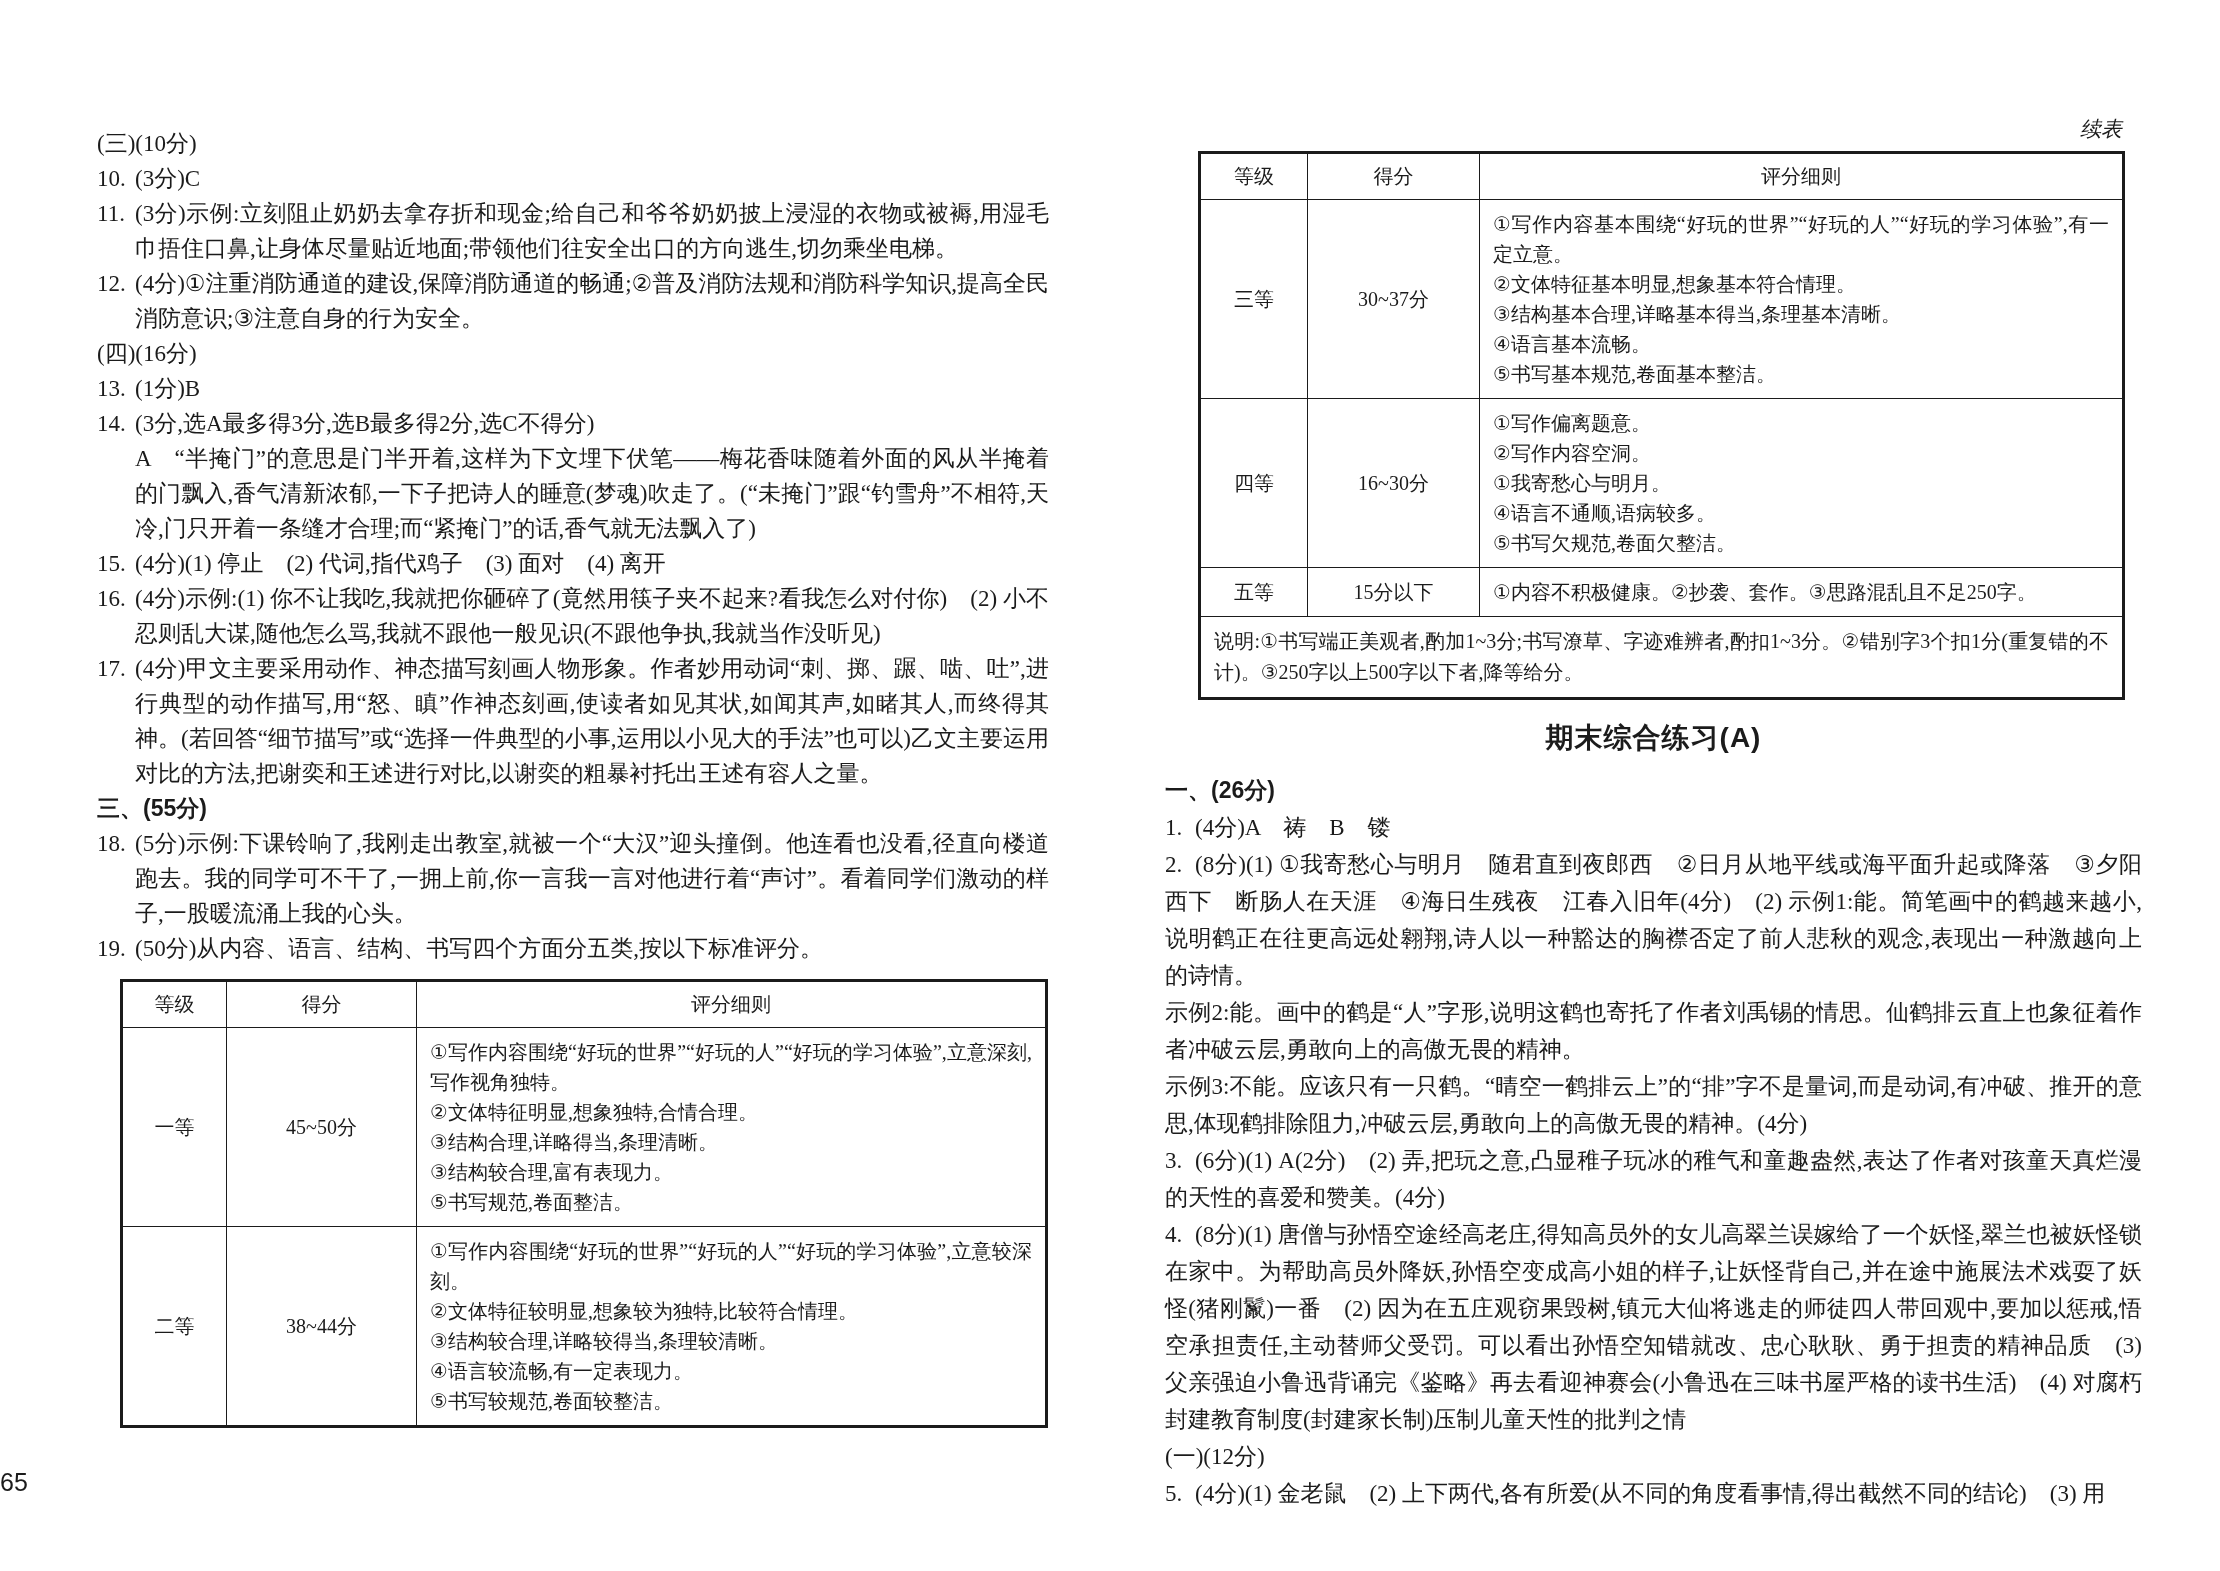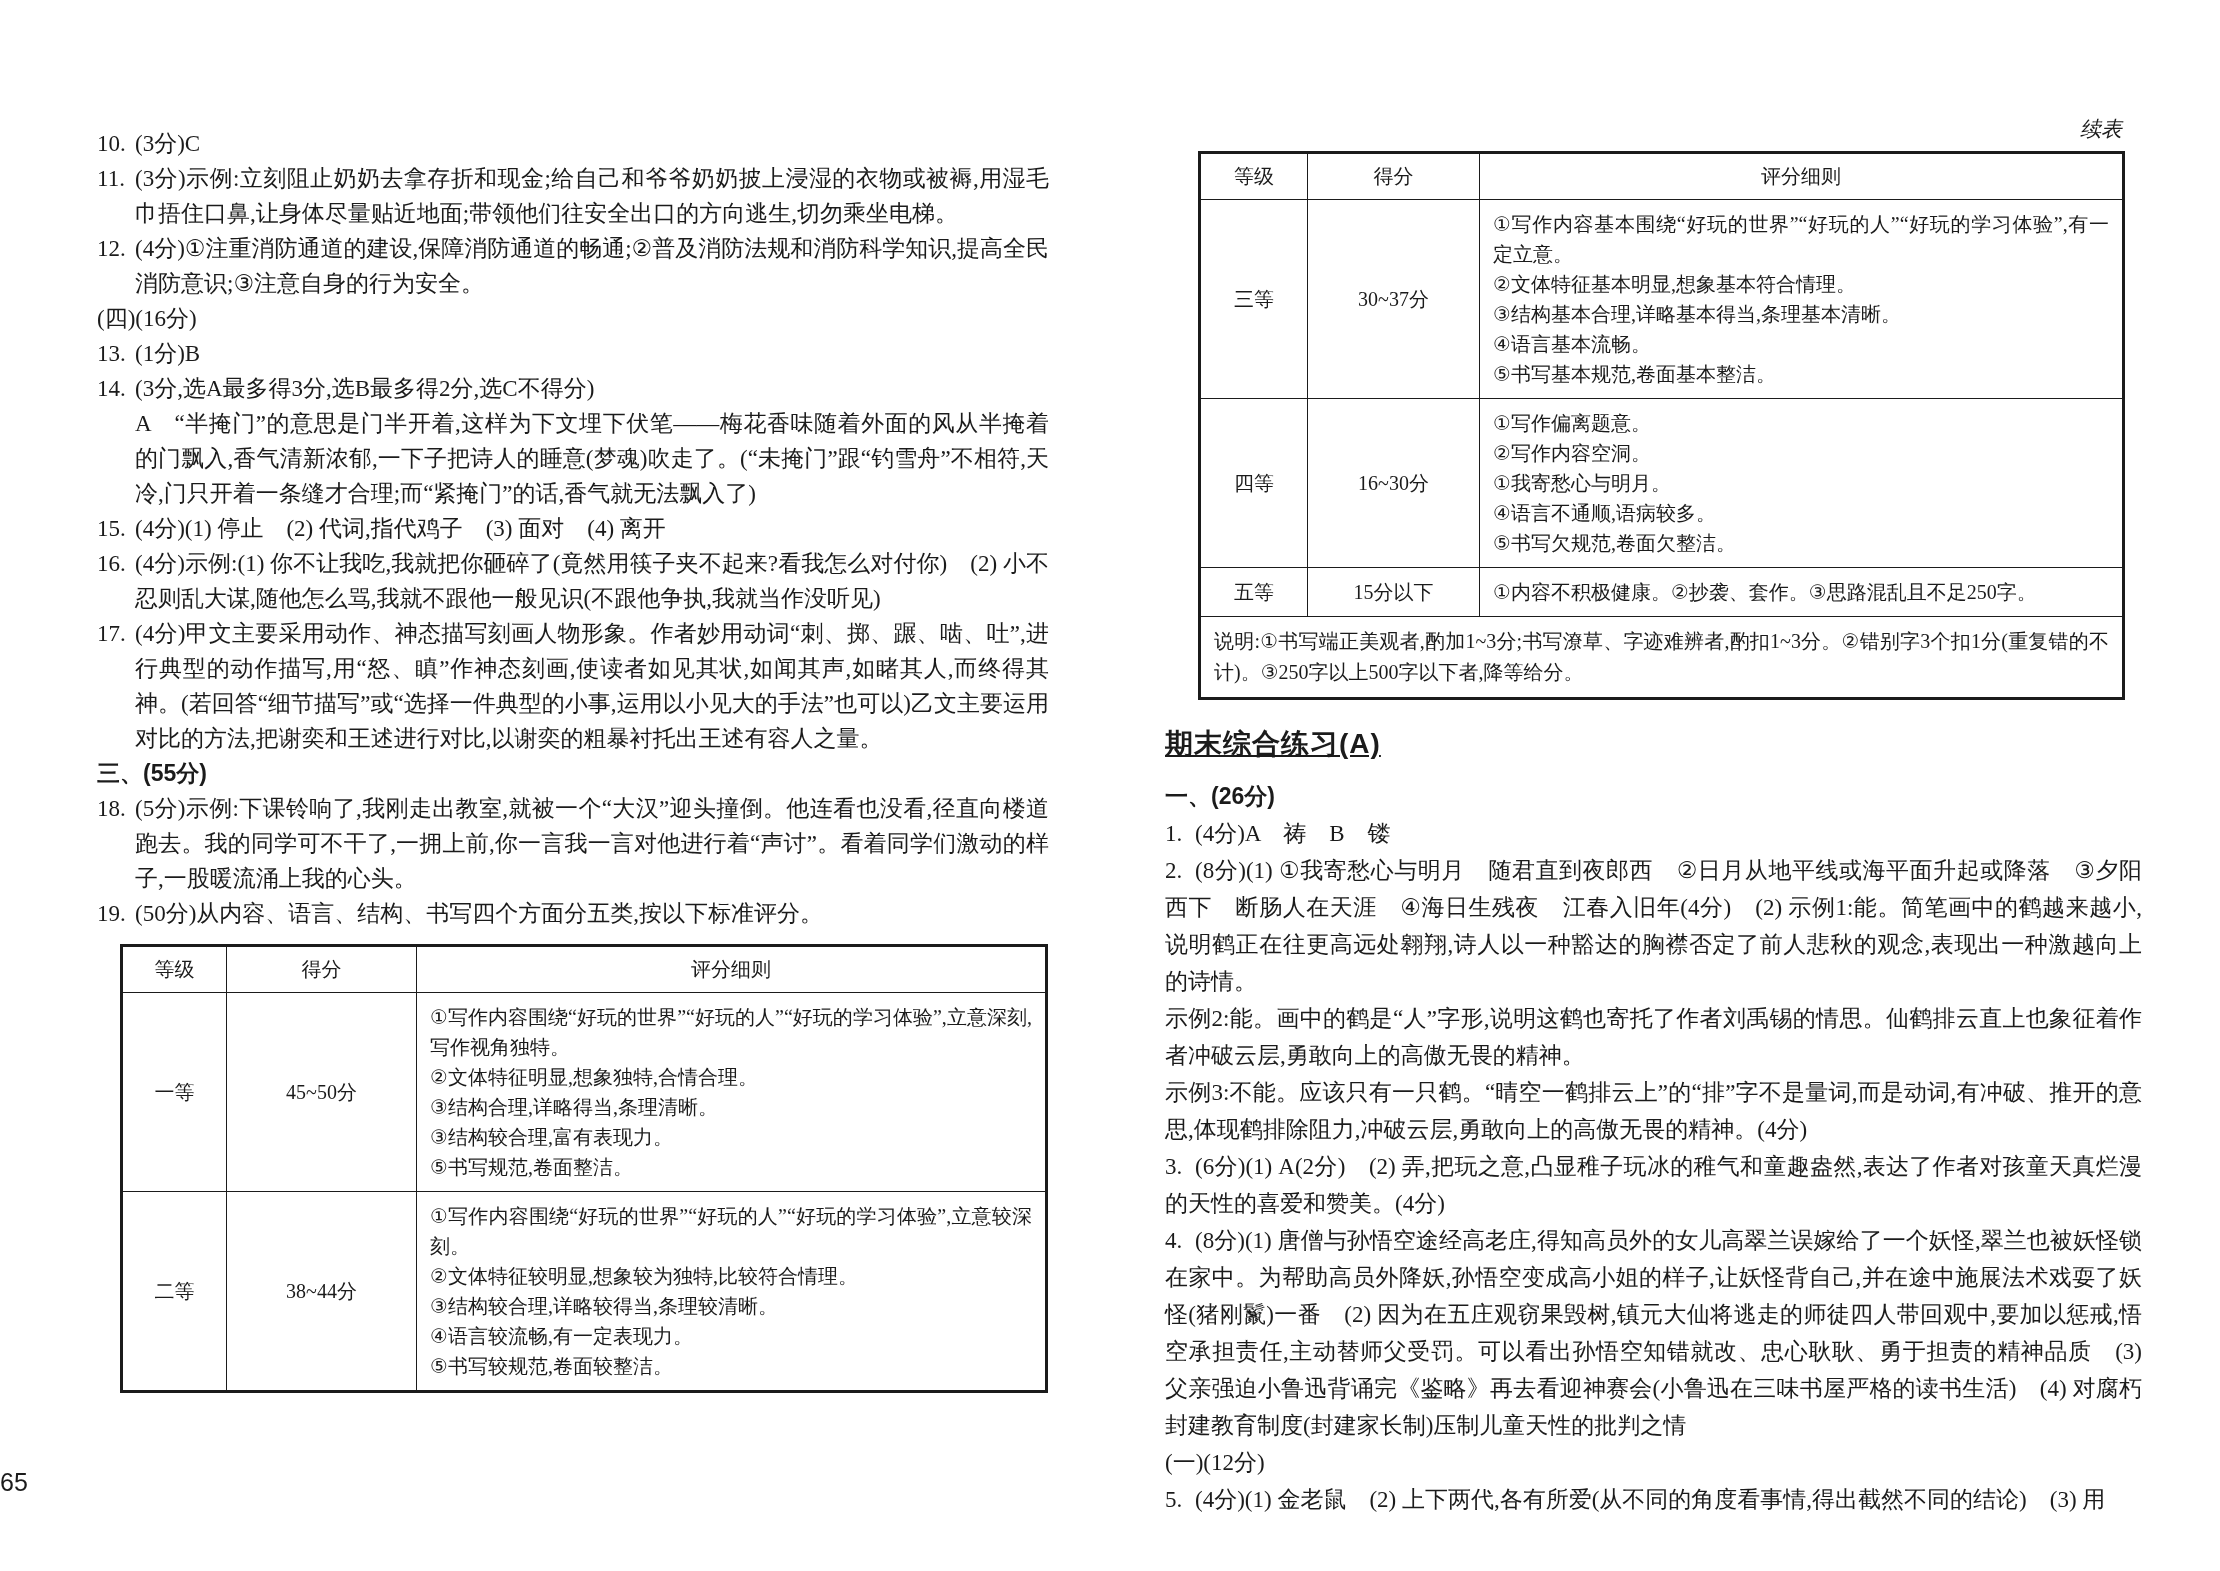--- a/index.html
+++ b/index.html
@@ -21,22 +21,22 @@
   .item-hang .num{display:inline-block;width:38px;text-indent:0;}
   .item-flush .num{display:inline-block;width:30px;}
   .sub-indent{padding-left:38px;}
   .sec{text-align:left;}
   .sec-bold{
     font-family:"Liberation Sans","DejaVu Sans",sans-serif;
     font-weight:bold;text-align:left;
   }
   .exam-heading{
     font-family:"Liberation Sans","DejaVu Sans",sans-serif;
-    font-weight:bold;font-size:28px;
-    margin:24px 0 14px 0;letter-spacing:1px;line-height:40px;text-decoration:underline;
+    font-weight:bold;font-size:28px;text-align:center;
+    margin:18px 0 14px 0;letter-spacing:1px;line-height:40px;
   }
   .cont-label{
     font-size:21px;text-align:right;padding-right:20px;
     margin-bottom:9px;line-height:26px;font-style:italic;
   }
 
   
   table{border-collapse:collapse;table-layout:fixed;border-radius:24px;}
   .grading-table{
     border:3px solid #1b1b1b;
@@ -60,20 +60,21 @@
     font-family:"Liberation Sans","DejaVu Sans",sans-serif;
     font-size:25px;color:#1b1b1b;
   }
 </style>
 </head>
 <body>
 
 <div class="page">
 
   <div class="col col-left">
+    <p class="sec">(三)(10分)</p>
     <p class="item-hang"><span class="num">10.</span><span>(3分)C</span></p>
     <p class="item-hang"><span class="num">11.</span><span>(3分)示例:立刻阻止奶奶去拿存折和现金;给自己和爷爷奶奶披上浸湿的衣物或被褥,用湿毛巾捂住口鼻,让身体尽量贴近地面;带领他们往安全出口的方向逃生,切勿乘坐电梯。</span></p>
     <p class="item-hang"><span class="num">12.</span><span>(4分)①注重消防通道的建设,保障消防通道的畅通;②普及消防法规和消防科学知识,提高全民消防意识;③注意自身的行为安全。</span></p>
     <p class="sec">(四)(16分)</p>
     <p class="item-hang"><span class="num">13.</span><span>(1分)B</span></p>
     <p class="item-hang"><span class="num">14.</span><span>(3分,选A最多得3分,选B最多得2分,选C不得分)</span></p>
     <p class="sub-indent">A　“半掩门”的意思是门半开着,这样为下文埋下伏笔——梅花香味随着外面的风从半掩着的门飘入,香气清新浓郁,一下子把诗人的睡意(梦魂)吹走了。(“未掩门”跟“钓雪舟”不相符,天冷,门只开着一条缝才合理;而“紧掩门”的话,香气就无法飘入了)</p>
     <p class="item-hang"><span class="num">15.</span><span>(4分)(1) 停止　(2) 代词,指代鸡子　(3) 面对　(4) 离开</span></p>
     <p class="item-hang"><span class="num">16.</span><span>(4分)示例:(1) 你不让我吃,我就把你砸碎了(竟然用筷子夹不起来?看我怎么对付你)　(2) 小不忍则乱大谋,随他怎么骂,我就不跟他一般见识(不跟他争执,我就当作没听见)</span></p>
     <p class="item-hang"><span class="num">17.</span><span>(4分)甲文主要采用动作、神态描写刻画人物形象。作者妙用动词“刺、掷、蹍、啮、吐”,进行典型的动作描写,用“怒、瞋”作神态刻画,使读者如见其状,如闻其声,如睹其人,而终得其神。(若回答“细节描写”或“选择一件典型的小事,运用以小见大的手法”也可以)乙文主要运用对比的方法,把谢奕和王述进行对比,以谢奕的粗暴衬托出王述有容人之量。</span></p>

